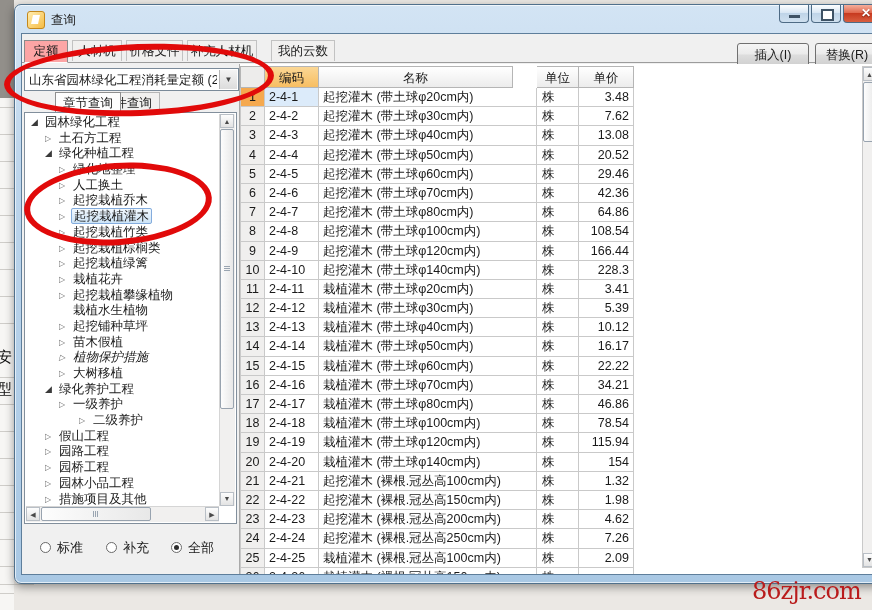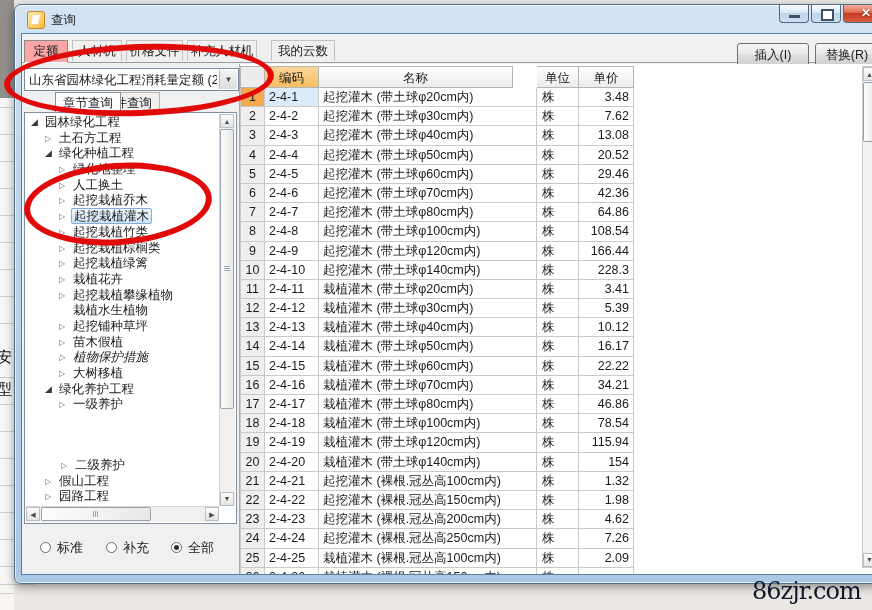--- a/index.html
+++ b/index.html
@@ -95,21 +95,21 @@
   .grow.cur .c-num{background:#F5A94F;}
   .grow.cur .c-code{background:#DCEBFA;}
   .g-vscroll{position:absolute;left:622px;top:2px;width:15px;height:502px;background:#F1F0EF;border:1px solid #C9C9C9;box-sizing:border-box;}
 
   
   .redcircle{position:absolute;border:6px solid #E10A0A;border-radius:50%;z-index:50;pointer-events:none;}
   .circle1{left:4px;top:44px;width:258px;height:60px;transform:rotate(-2deg);}
   .circle2{left:24px;top:163px;width:176px;height:70px;transform:rotate(-4deg);}
 
   
-  .watermark{position:absolute;left:752px;top:577px;font-family:"DejaVu Serif",serif;font-size:24px;letter-spacing:-1px;color:#0f172a;z-index:60;}
+  .watermark{position:absolute;left:752px;top:577px;font-family:"DejaVu Serif",serif;font-size:24px;letter-spacing:-1px;color:#b91c1c;z-index:60;}
 </style>
 </head>
 <body>
 
 <div class="stage">
 
   <div class="bg-strip"></div>
   <div class="bg-strip-top"></div>
   <div class="bg-char" style="top:348px;">安</div>
   <div class="bg-char" style="top:380px;">型</div>
@@ -167,21 +167,21 @@
             <div class="titem" style="padding-left: 34px;"><span class="tri collapsed">▷</span><span class="tlabel">起挖栽植绿篱</span></div>
             <div class="titem" style="padding-left: 34px;"><span class="tri collapsed">▷</span><span class="tlabel">栽植花卉</span></div>
             <div class="titem" style="padding-left: 34px;"><span class="tri collapsed">▷</span><span class="tlabel">起挖栽植攀缘植物</span></div>
             <div class="titem" style="padding-left: 34px;"><span class="tri leaf"></span><span class="tlabel">栽植水生植物</span></div>
             <div class="titem" style="padding-left: 34px;"><span class="tri collapsed">▷</span><span class="tlabel">起挖铺种草坪</span></div>
             <div class="titem" style="padding-left: 34px;"><span class="tri collapsed">▷</span><span class="tlabel">苗木假植</span></div>
             <div class="titem" style="padding-left: 34px; font-style: italic;"><span class="tri collapsed">▷</span><span class="tlabel">植物保护措施</span></div>
             <div class="titem" style="padding-left: 34px;"><span class="tri collapsed">▷</span><span class="tlabel">大树移植</span></div>
             <div class="titem" style="padding-left: 20px;"><span class="tri expanded">◢</span><span class="tlabel">绿化养护工程</span></div>
             <div class="titem" style="padding-left: 34px;"><span class="tri collapsed">▷</span><span class="tlabel">一级养护</span></div>
-            <div class="titem" style="padding-left: 36px; margin-top: 45px;"><span class="tri collapsed">▷</span><span class="tlabel">二级养护</span></div>
+            <div class="titem" style="padding-left: 54px;"><span class="tri collapsed">▷</span><span class="tlabel">二级养护</span></div>
             <div class="titem" style="padding-left: 20px;"><span class="tri collapsed">▷</span><span class="tlabel">假山工程</span></div>
             <div class="titem" style="padding-left: 20px;"><span class="tri collapsed">▷</span><span class="tlabel">园路工程</span></div>
             <div class="titem" style="padding-left: 20px;"><span class="tri collapsed">▷</span><span class="tlabel">园桥工程</span></div>
             <div class="titem" style="padding-left: 20px;"><span class="tri collapsed">▷</span><span class="tlabel">园林小品工程</span></div>
             <div class="titem" style="padding-left: 20px;"><span class="tri collapsed">▷</span><span class="tlabel">措施项目及其他</span></div>
           </div>
         <div class="vscroll">
           <div class="sbtn" style="left:0;top:0;width:14px;height:14px;">▲</div>
           <div class="sthumb" style="left:0;top:15px;width:14px;height:280px;">
               <div class="sgrip"></div>

